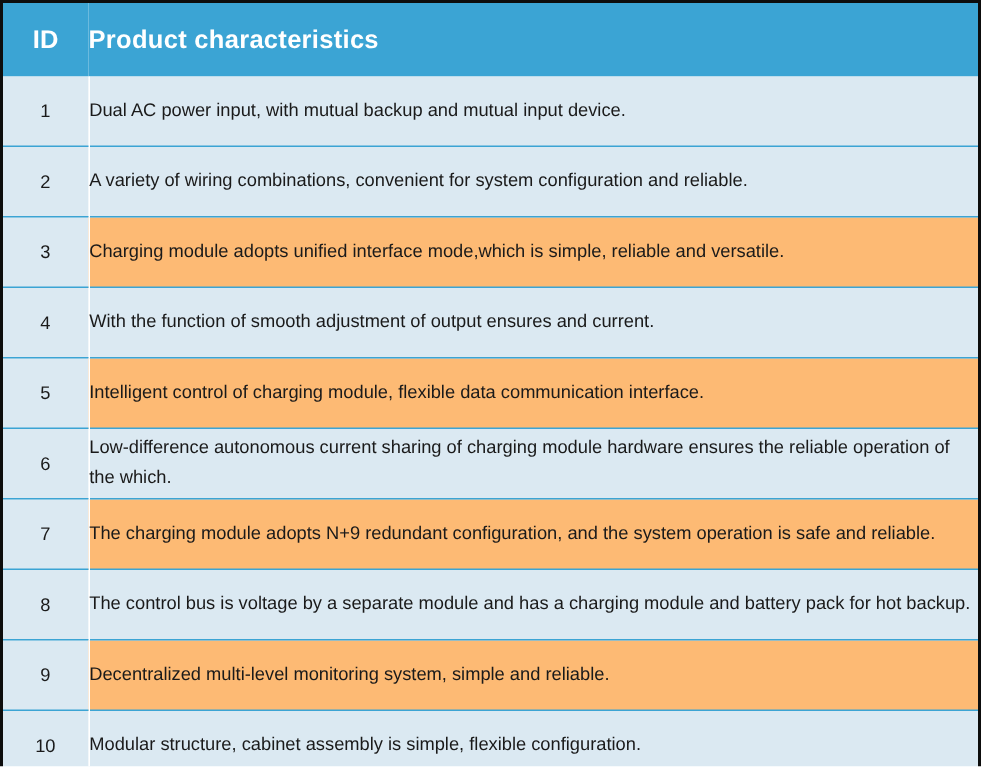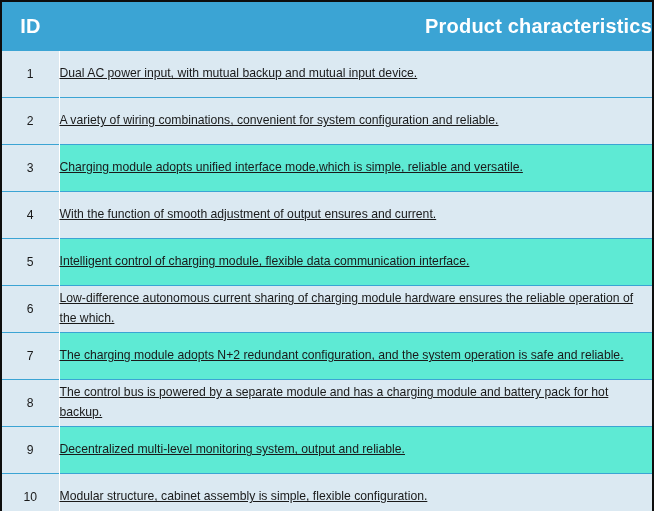--- a/index.html
+++ b/index.html
@@ -33,34 +33,34 @@
     width: 100%;
     border-collapse: collapse;
     table-layout: fixed;
   }
   table.char-table col.col-id { width: 57px; }
 
   
   thead tr.head-row th {
     background: #3ba4d4;
     color: #ffffff;
-    font-size: 20px;
+    font-size: 17px;
     font-weight: bold;
     letter-spacing: 0.2px;
     height: 49px;
     padding: 0;
     vertical-align: middle;
     border: 0;
   }
   th.head-id {
     text-align: center;
     border-right: 2px solid #ffffff;
   }
   th.head-desc {
-    text-align: right;
+    text-align: left;
   }
 
   
   tbody tr.data-row td {
     border-top: 1.6px solid #3ba4d4;
     padding: 0;
     vertical-align: middle;
     font-size: 12.2px;
     color: #1a1a1a;
   }
@@ -71,24 +71,23 @@
     background: #dbe9f2;
     text-align: center;
     font-size: 12.5px;
     color: #1a1a1a;
     border-right: 1.6px solid #ffffff;
   }
   td.cell-desc {
     padding-left: 12px;
     padding-right: 14px;
     line-height: 1.62;
-    text-decoration: underline;
   }
   tr.row-shade td.cell-desc { background: #dbe9f2; }
-  tr.row-plain td.cell-desc { background: #5eead4; }
+  tr.row-plain td.cell-desc { background: #fdba74; }
 
   tr.h1 td { height: 46px; }
 </style>
 </head>
 <body>
 
 <div id="page">
   <div class="table-wrap">
     <table class="char-table">
       <colgroup>
@@ -121,29 +120,29 @@
           <tr class="data-row h1 row-plain">
             <td class="cell-id">5</td>
             <td class="cell-desc">Intelligent control of charging module, flexible data communication interface.</td>
           </tr>
           <tr class="data-row h1 row-shade">
             <td class="cell-id">6</td>
             <td class="cell-desc">Low-difference autonomous current sharing of charging module hardware ensures the reliable operation of the which.</td>
           </tr>
           <tr class="data-row h1 row-plain">
             <td class="cell-id">7</td>
-            <td class="cell-desc">The charging module adopts N+2 redundant configuration, and the system operation is safe and reliable.</td>
+            <td class="cell-desc">The charging module adopts N+9 redundant configuration, and the system operation is safe and reliable.</td>
           </tr>
           <tr class="data-row h1 row-shade">
             <td class="cell-id">8</td>
-            <td class="cell-desc">The control bus is powered by a separate module and has a charging module and battery pack for hot backup.</td>
+            <td class="cell-desc">The control bus is voltage by a separate module and has a charging module and battery pack for hot backup.</td>
           </tr>
           <tr class="data-row h1 row-plain">
             <td class="cell-id">9</td>
-            <td class="cell-desc">Decentralized multi-level monitoring system, output and reliable.</td>
+            <td class="cell-desc">Decentralized multi-level monitoring system, simple and reliable.</td>
           </tr>
           <tr class="data-row h1 row-shade">
             <td class="cell-id">10</td>
             <td class="cell-desc">Modular structure, cabinet assembly is simple, flexible configuration.</td>
           </tr>
         </tbody>
     </table>
   </div>
 </div>
 

